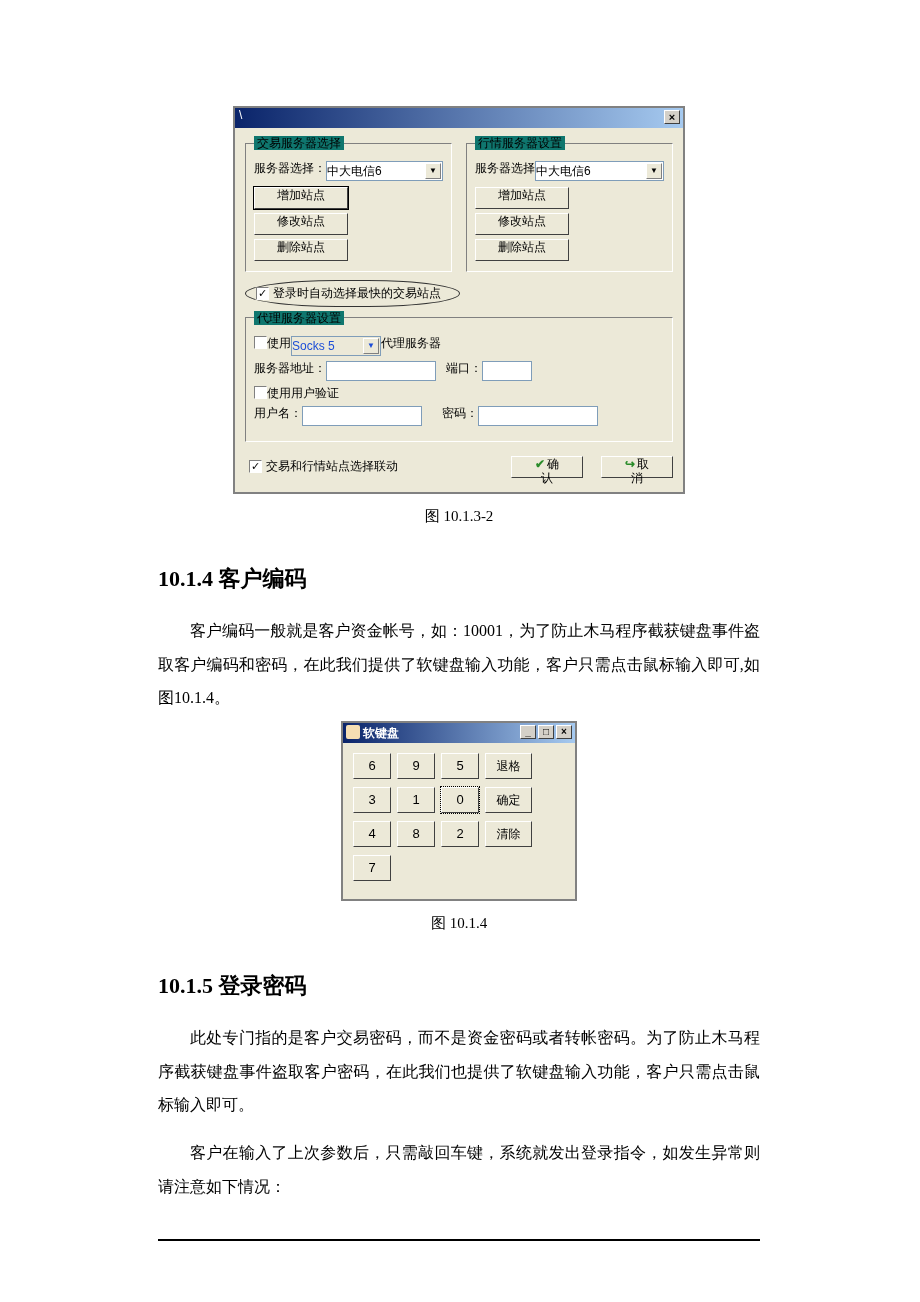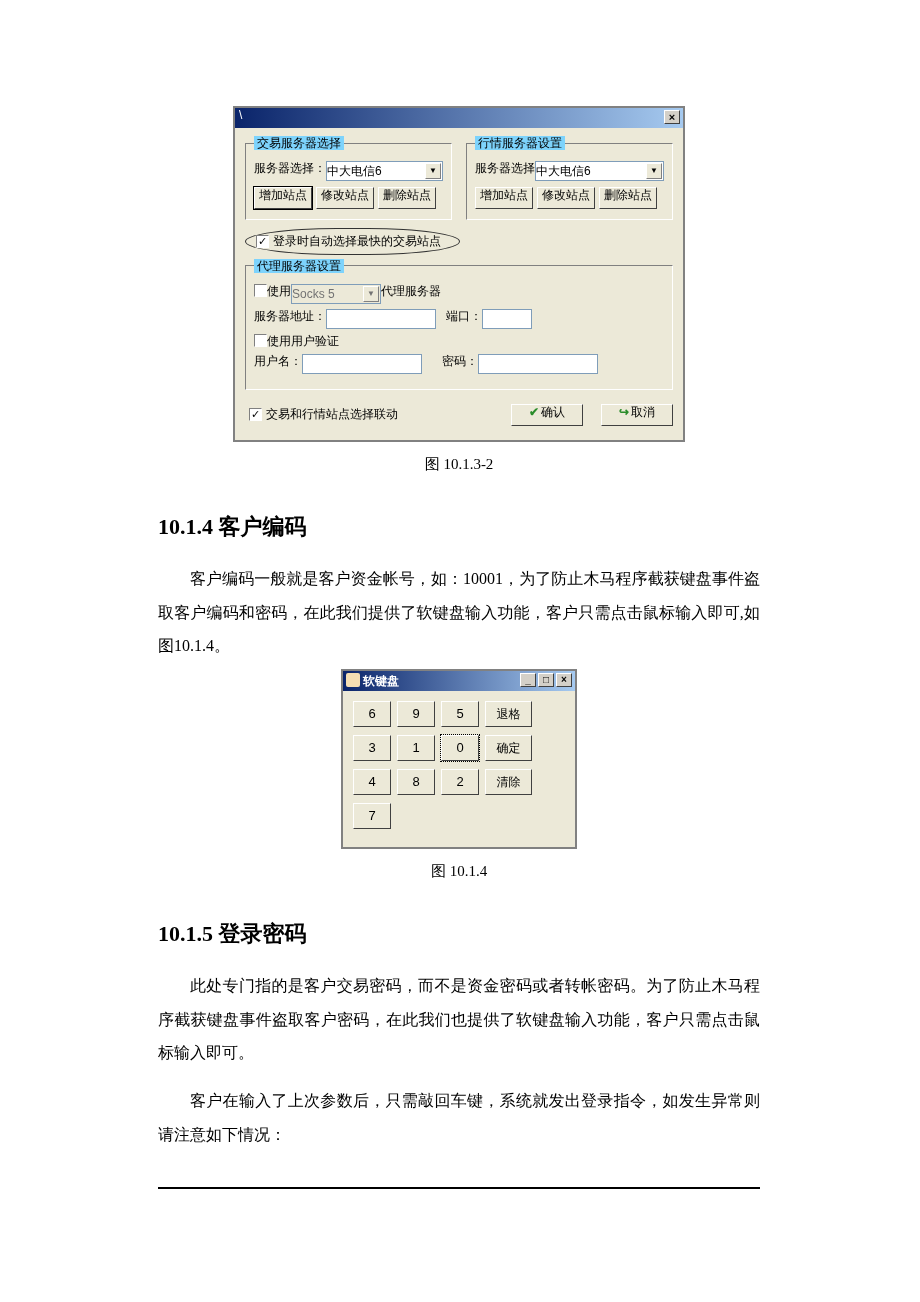--- a/index.html
+++ b/index.html
@@ -67,58 +67,58 @@
   .dlg-body { padding: 8px 10px 10px 10px; }
   .cols { display: flex; gap: 14px; }
   .col { flex: 1; }
   fieldset.group {
     border: 1px solid #fff;
     border-top-color:#808080; border-left-color:#808080;
     padding: 6px 8px 10px 8px;
     margin: 0;
   }
   fieldset.group legend {
-    font-size: 12px; padding: 0 3px; background:#7dd3fc;
+    font-size: 12px; padding: 0 3px; background:#0f766e;
   }
   .row { display:flex; align-items:flex-start; gap:0; margin: 5px 0; }
   .lbl { font-size:12px; white-space:nowrap; }
   .combo {
     flex:1; height:20px;
     background:#fff; border:1px solid #7f9db9;
     position:relative; font-size:12px; line-height:18px;
     box-sizing:border-box;
   }
   .combo .arrow {
     position:absolute; right:1px; top:1px; width:16px; height:16px;
     background:#ece9d8; border:1px solid #fff;
     border-right-color:#808080; border-bottom-color:#808080;
     box-sizing:border-box; font-size:8px; text-align:center; line-height:14px;
   }
   .btn {
-    height:22px; padding:0 4px;
+    height:22px; padding:0 22px;
     background:#ece9d8; font-size:12px;
     border:1px solid #fff;
     border-right-color:#404040; border-bottom-color:#404040;
     box-sizing:border-box;
   }
   .btn-strong { outline: 1px solid #000; }
   .btnrow { display:flex; gap:4px; margin-top:6px; justify-content:flex-start; flex-wrap:wrap; }
   .check { display:flex; align-items:center; gap:4px; font-size:12px; margin:10px 0 6px 4px; }
   .cbox {
     width:13px; height:13px; background:#fff;
     border:1px solid #808080; border-right-color:#fff; border-bottom-color:#fff;
     box-sizing:border-box; position:relative; font-size:11px; line-height:10px;
     text-align:center; color:#000;
   }
   .circle-annot {
     border:1px solid #333; border-radius: 50% / 60%;
     padding: 5px 18px 5px 10px;
     display:inline-flex;
   }
-  .disabled { color:#737373; }
+  .disabled { color:#1d4ed8; }
   .input {
     height:20px; background:#fff; border:1px solid #7f9db9;
     box-sizing:border-box; font-size:12px; padding:0 3px;
   }
   .accept-row {
     display:flex; align-items:center; gap:18px;
     margin-top:10px; padding:4px 0 4px 4px;
   }
   .ok-ico { color:#2a8c2a; font-weight:bold; margin-right:2px; }
   .cancel-ico { color:#2a8c2a; font-weight:bold; margin-right:2px; transform:scaleX(-1); display:inline-block; }

